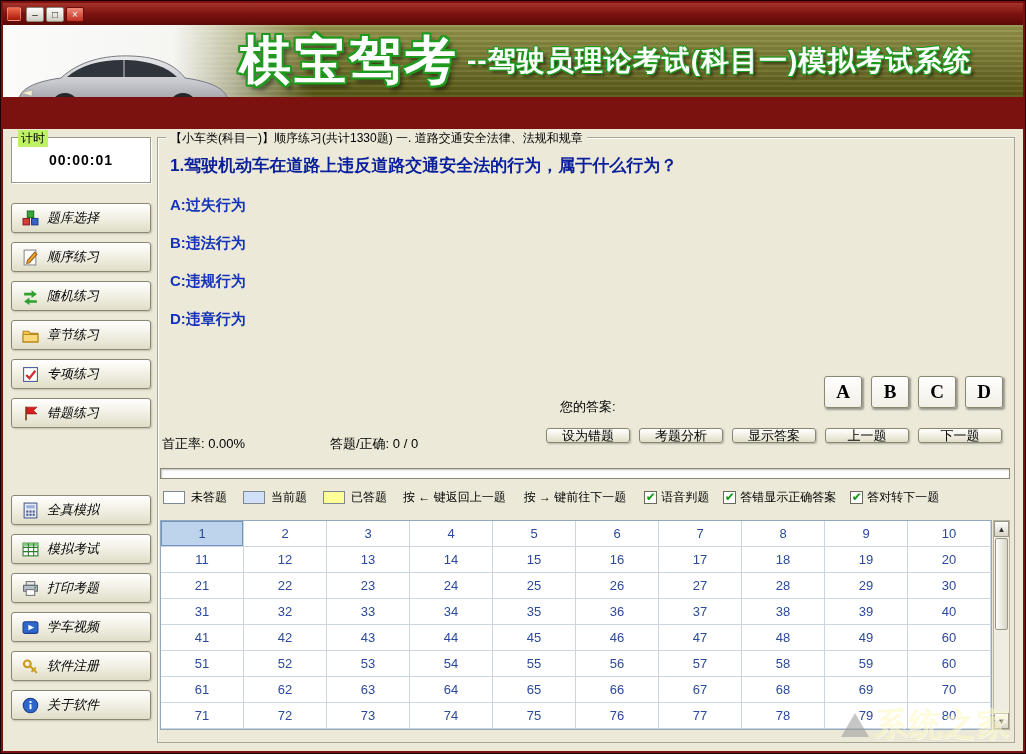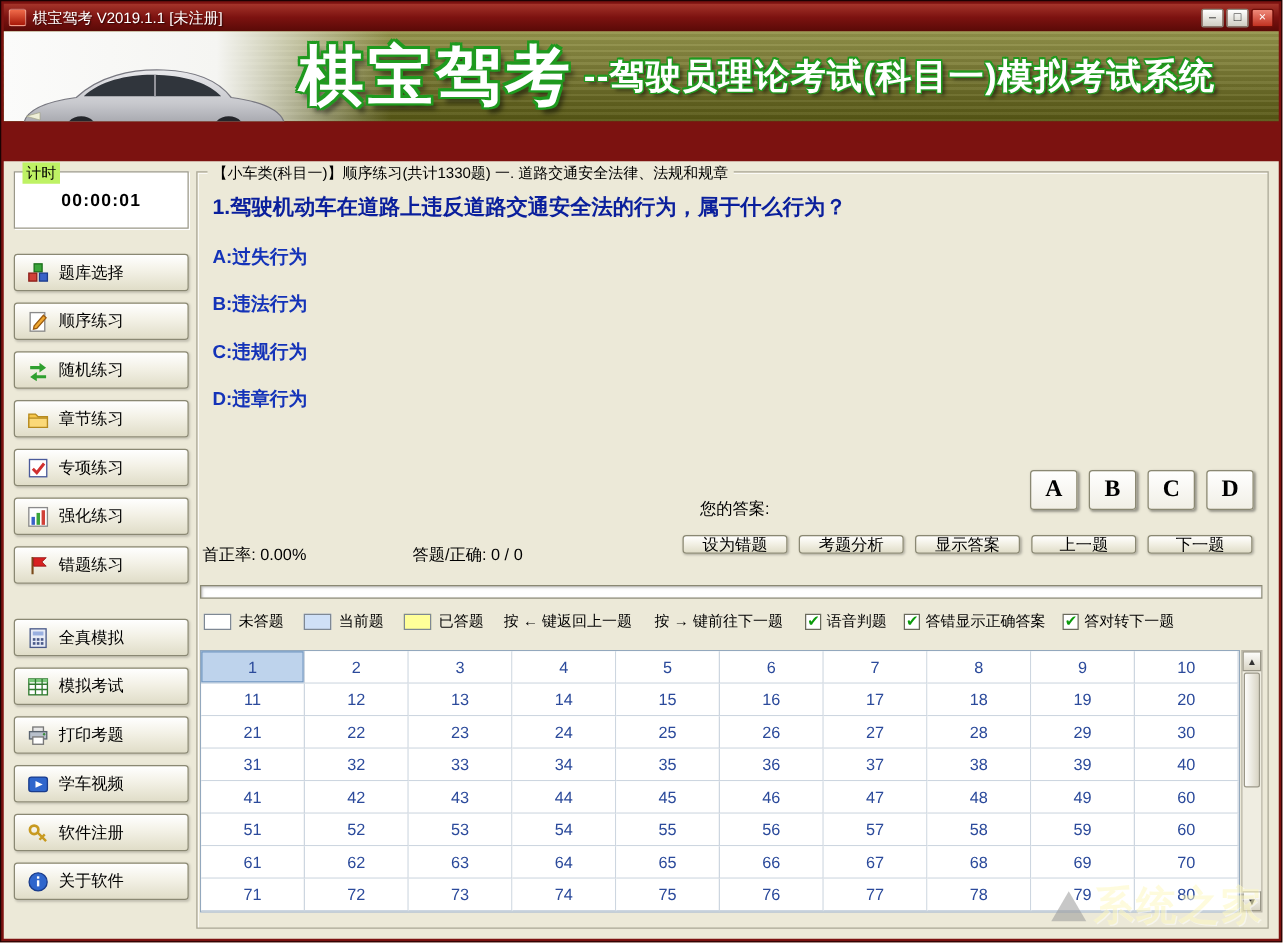--- a/index.html
+++ b/index.html
@@ -40,21 +40,21 @@
   
   .body { position:absolute; left:2px; right:2px; top:128px; bottom:2px; background:#ece9d8; }
 
   
   .sidebar { position:absolute; left:6px; top:0; width:148px; bottom:0; }
   .timer-box { position:absolute; left:2px; top:8px; right:6px; height:46px;
     background:#fff; border:1px solid #9a9888; box-shadow:1px 1px 0 #fff; }
   .timer-label { position:absolute; top:-8px; left:6px; background:#bef264; padding:0 3px; font-size:12px; color:#000; }
   .timer-value { width:100%; height:100%; display:flex; align-items:center; justify-content:center;
     font-size:14px; font-weight:bold; color:#000; letter-spacing:1px; }
-  .menu { position:absolute; left:0; right:0; }
+  .menu { position:absolute; left:0; right:0;font-style:italic; }
   #menu-top { top:74px; }
   #menu-bottom { top:366px; }
   .side-btn { height:30px; margin:0 6px 9px 2px; display:flex; align-items:center; gap:8px; padding-left:10px;
     font-size:13px; color:#000; cursor:pointer; border:1px solid #8a8873; border-radius:3px;
     background:linear-gradient(#ffffff,#f3f1e6 45%,#e0ddc8); box-shadow:1px 1px 2px rgba(0,0,0,.18); }
   .side-icon { width:17px; height:17px; flex:0 0 17px; }
   .side-icon svg { width:100%; height:100%; display:block; }
 
   
   .main { position:absolute; left:154px; top:8px; right:8px; bottom:8px;
@@ -113,21 +113,20 @@
   .wm-text { font-size:32px; font-weight:bold; color:#fef9c3; letter-spacing:2px;
     text-shadow:1px 1px 0 #fff; }
 </style>
 </head>
 <body>
 
 <div class="window">
 
   <div class="titlebar">
     <span class="app-icon"></span>
-    <span class="title-text">棋宝驾考 V2019.1.1 [未注册]</span>
     <span class="win-controls">
       <span class="win-btn">–</span>
       <span class="win-btn">□</span>
       <span class="win-btn close">×</span>
     </span>
   </div>
 
   <div class="header">
     <div class="car-fade"></div>
     <div class="car">
@@ -203,31 +202,20 @@
             <span class="side-label">章节练习</span>
           </div>
           <div class="side-btn">
             <span class="side-icon">
               <svg viewBox="0 0 16 16">
                 <rect x="1.5" y="1.5" width="13" height="13" fill="#fff" stroke="#4a5a9a"></rect>
                 <path d="M4 8.5 L7 11.5 L12.5 4.5" stroke="#d03030" stroke-width="2.2" fill="none"></path>
               </svg>
             </span>
             <span class="side-label">专项练习</span>
-          </div>
-          <div class="side-btn">
-            <span class="side-icon">
-              <svg viewBox="0 0 16 16">
-                <rect x="1" y="1" width="14" height="14" fill="#fff" stroke="#8a8a8a"></rect>
-                <rect x="3" y="8" width="2.6" height="6" fill="#3a62c8"></rect>
-                <rect x="6.8" y="5" width="2.6" height="9" fill="#3aa53a"></rect>
-                <rect x="10.6" y="3" width="2.6" height="11" fill="#d04038"></rect>
-              </svg>
-            </span>
-            <span class="side-label">强化练习</span>
           </div>
           <div class="side-btn">
             <span class="side-icon">
               <svg viewBox="0 0 16 16">
                 <rect x="3" y="1.5" width="1.6" height="13" fill="#7a4a1a"></rect>
                 <path d="M4.6 2 h9.5 l-3.2 3.2 3.2 3.2 H4.6 Z" fill="#d82020" stroke="#901010" stroke-width=".6"></path>
               </svg>
             </span>
             <span class="side-label">错题练习</span>
           </div>

